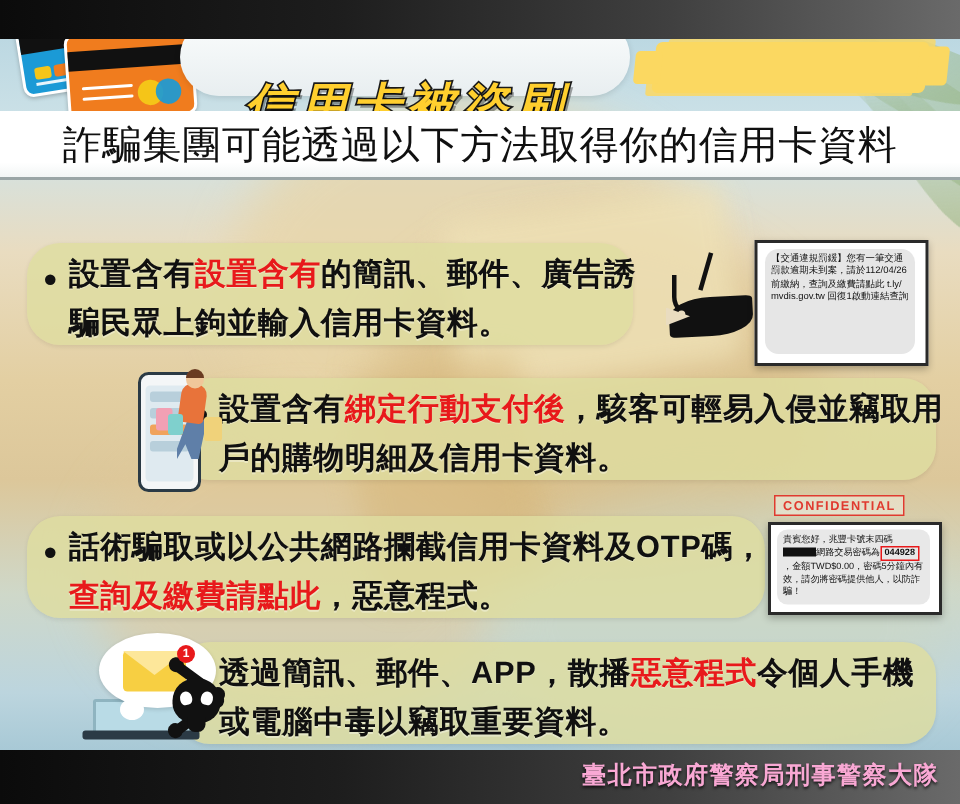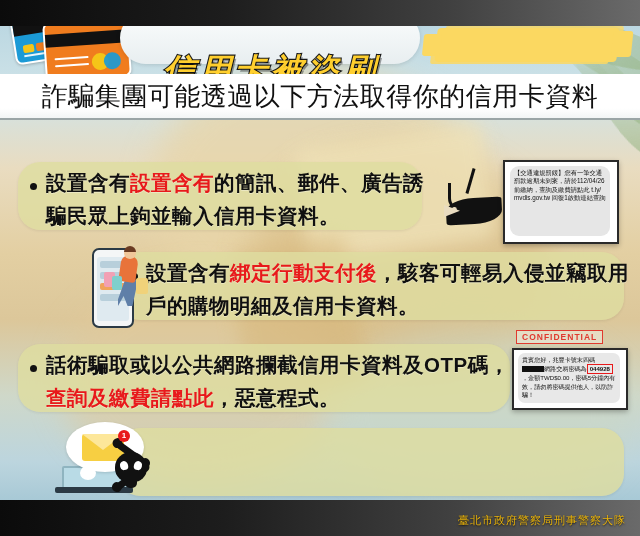--- a/index.html
+++ b/index.html
@@ -27,23 +27,23 @@
     background: linear-gradient(90deg, #0b0b0b 0%, #1d1d1d 35%, #404040 70%, #6a6a6a 100%);
     z-index: 40;
   }
   .bar.top { top: 0; height: 26px; }
   .bar.bottom { bottom: 0; height: 36px; }
 
   .footer-text {
     position: absolute;
     right: 14px;
     bottom: 8px;
-    color: #eab308;
-    font-size: 11px;
-    font-weight: normal;
+    color: #f9a8d4;
+    font-size: 16px;
+    font-weight: bold;
     letter-spacing: 1px;
     text-shadow: 0 1px 2px rgba(0,0,0,.8);
     z-index: 45;
   }
 
   
   .stage {
     position: absolute;
     left: 0;
     top: 26px;
@@ -685,20 +685,23 @@
   <div class="panel-text t3">
     <span>話術騙取或以公共網路攔截信用卡資料及OTP碼，</span><span class="hl">查詢及繳費請點此</span><span>，惡意程式。</span>
   </div>
   <div class="confidential">CONFIDENTIAL</div>
   <div class="otp-frame">
     <div class="otp-body"><span>貴賓您好，兆豐卡號末四碼</span><span class="otp-mask"></span><span>網路交易密碼為</span><span class="otp-code">044928</span><span>，金額TWD$0.00，密碼5分鐘內有效，請勿將密碼提供他人，以防詐騙！</span></div>
   </div>
 
   <div class="panel p4"></div>
   <div class="dot d4"></div>
+  <div class="panel-text t4">
+    <span>透過簡訊、郵件、APP，散播</span><span class="hl">惡意程式</span><span>令個人手機或電腦中毒以竊取重要資料。</span>
+  </div>
   <div class="laptop"></div>
   <div class="laptop-base"></div>
   <div class="bubble"></div>
   <div class="envelope"></div>
   <div class="env-badge">1</div>
   <div class="bone bone1"></div>
   <div class="bone bone2"></div>
   <div class="skull">
     <div class="eye l"></div>
       <div class="eye r"></div>

